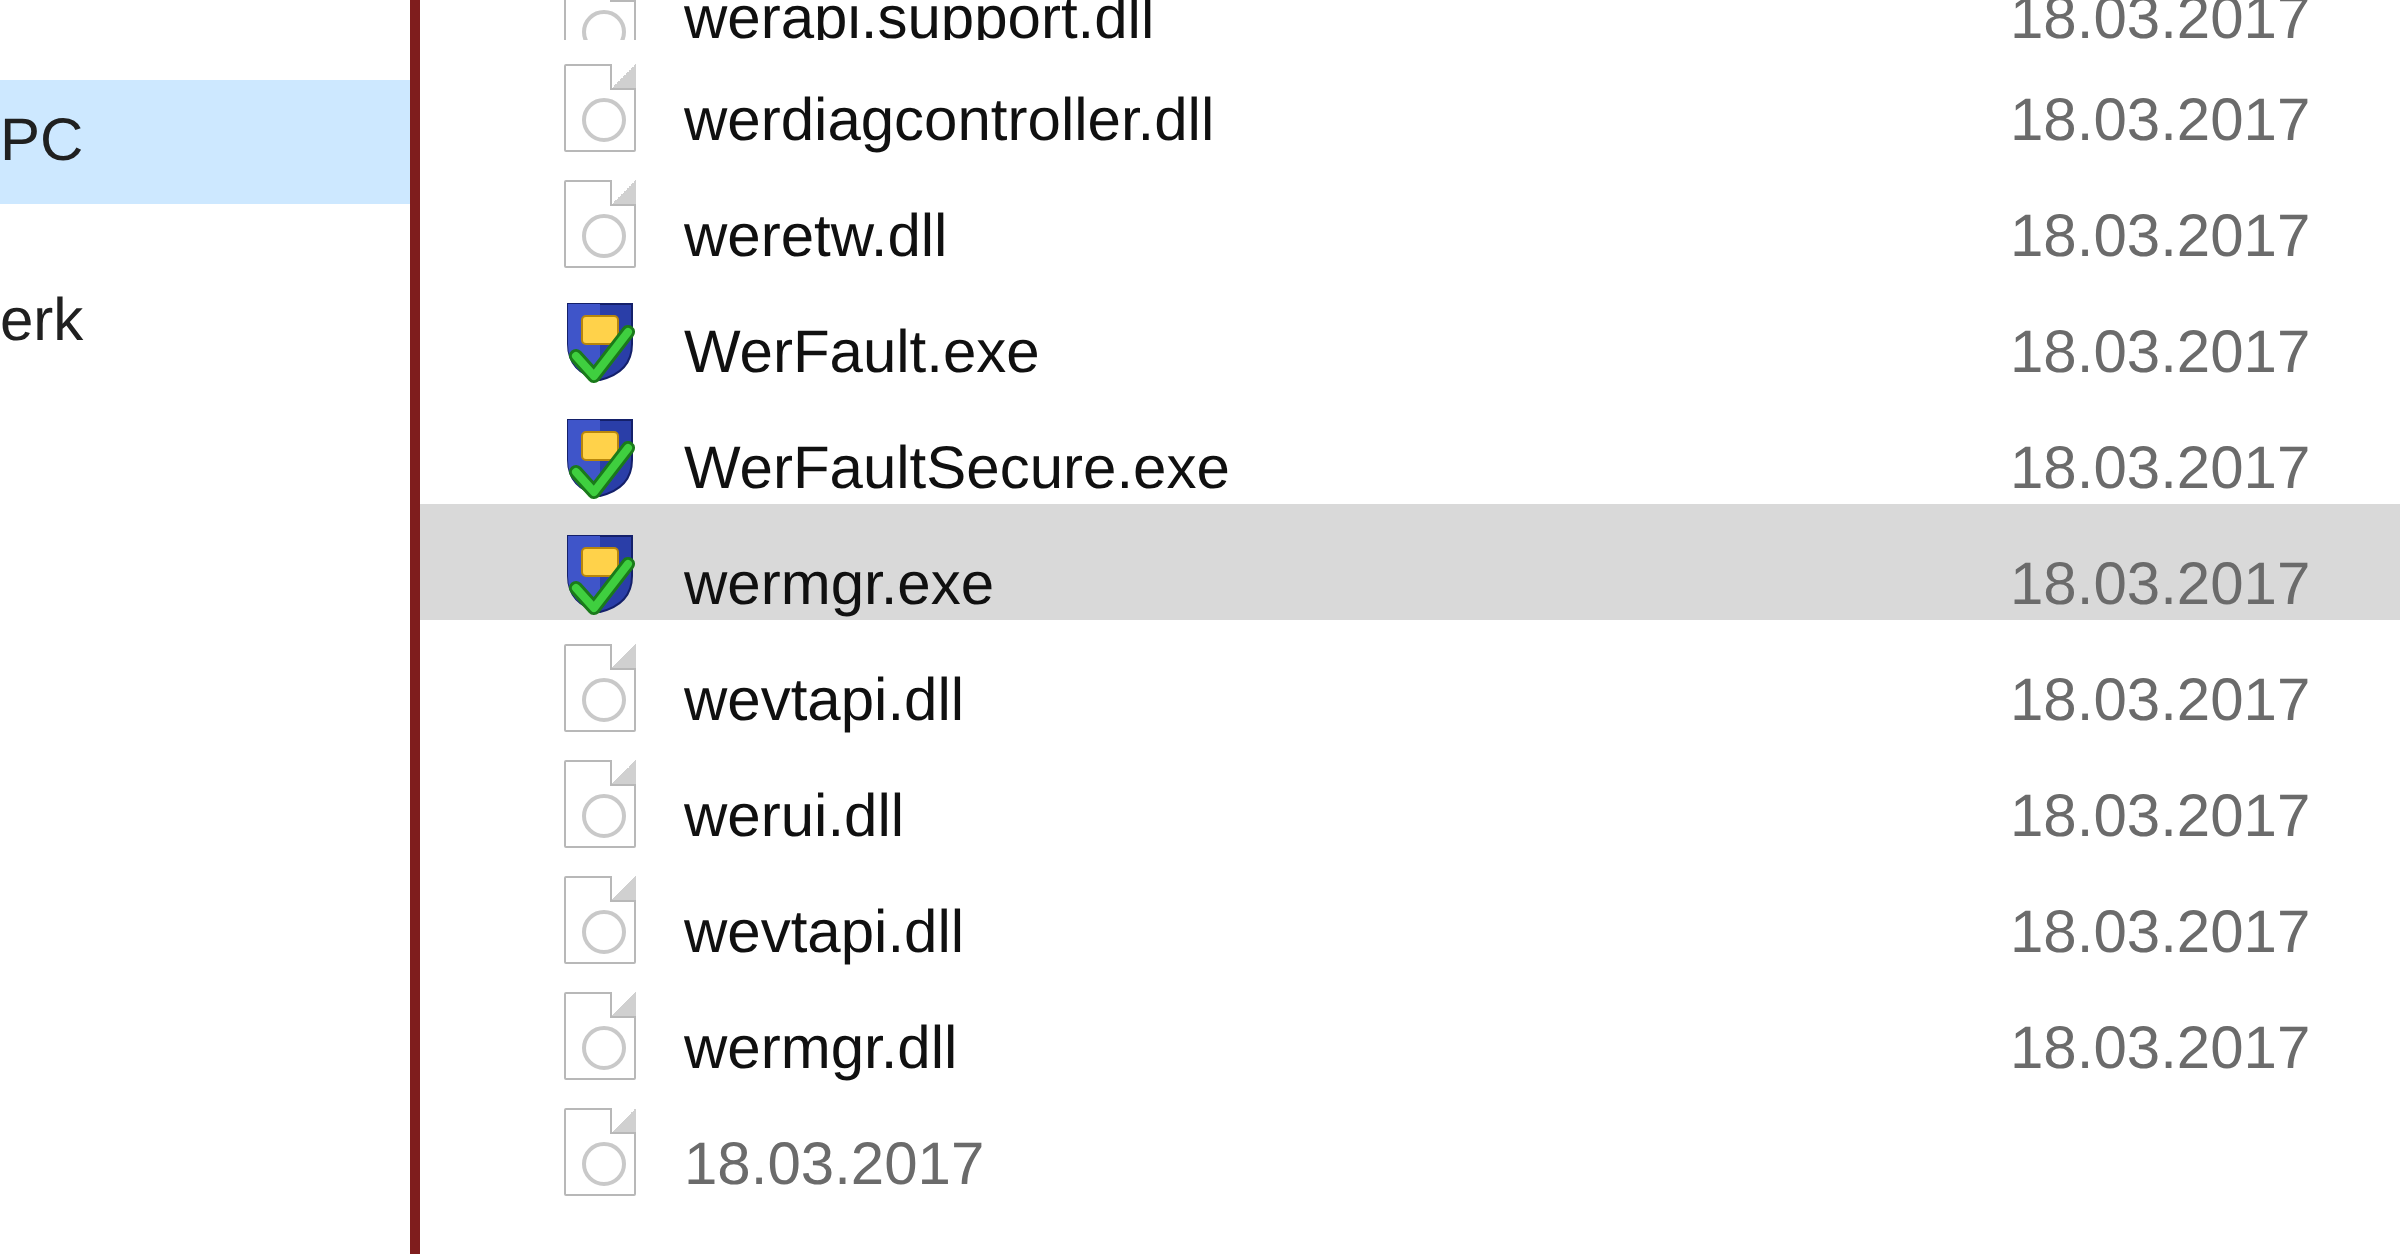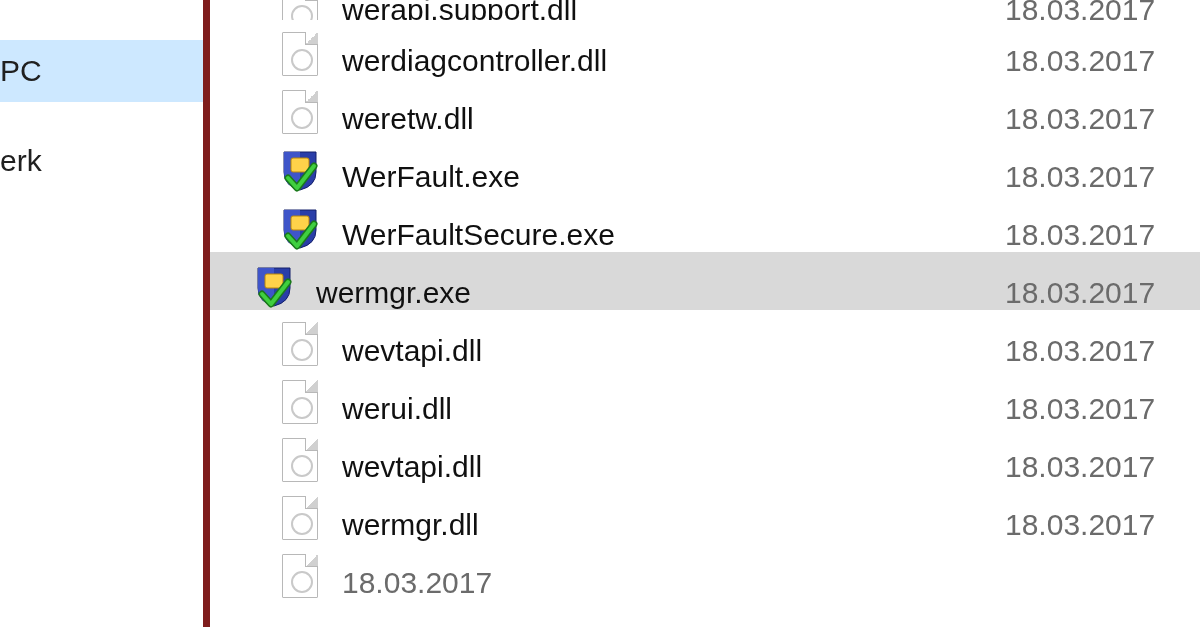--- a/index.html
+++ b/index.html
@@ -14,21 +14,21 @@
   }
   .window {
     display: flex;
     width: 100%;
     height: 100%;
   }
   .sidebar {
     width: 210px;
     flex-shrink: 0;
     background: #ffffff;
-    border-right: 7px solid #7f1d1d;
+    border-right: 5px solid #7f1d1d;
     padding-top: 40px;
   }
   .sidebar-item {
     height: 62px;
     display: flex;
     align-items: center;
     padding-left: 0;
     padding-right: 12px;
     cursor: pointer;
   }
@@ -54,21 +54,21 @@
     position: relative;
   }
   .file-row.clipped-top {
     height: 20px;
     overflow: hidden;
     align-items: center;
   }
   .file-row.selected {
     background: #d9d9d9;
     margin-left: -70px;
-    padding-left: 44px;
+    padding-left: 70px;
   }
   .file-icon {
     width: 40px;
     height: 48px;
     flex-shrink: 0;
     margin-right: 22px;
     display: flex;
     align-items: center;
     justify-content: center;
   }

